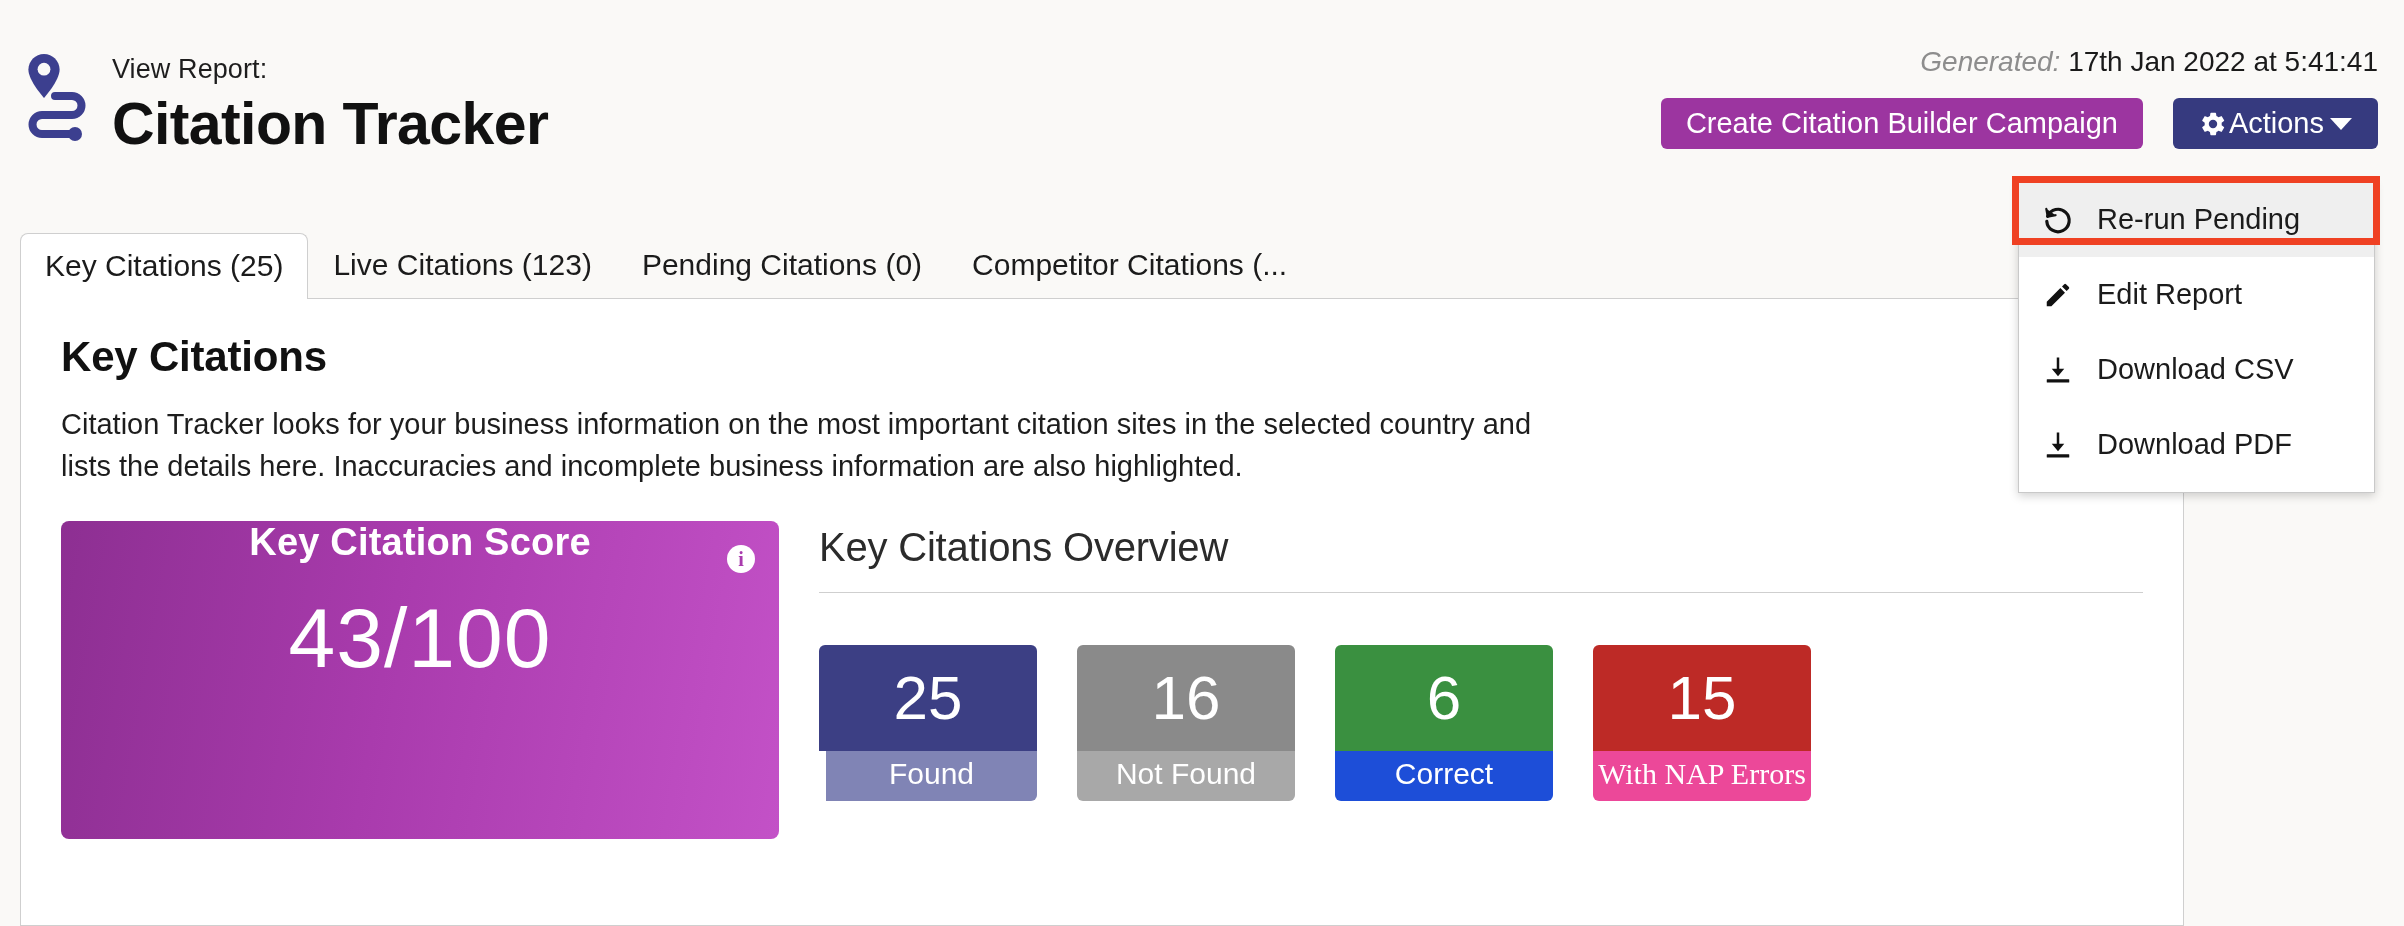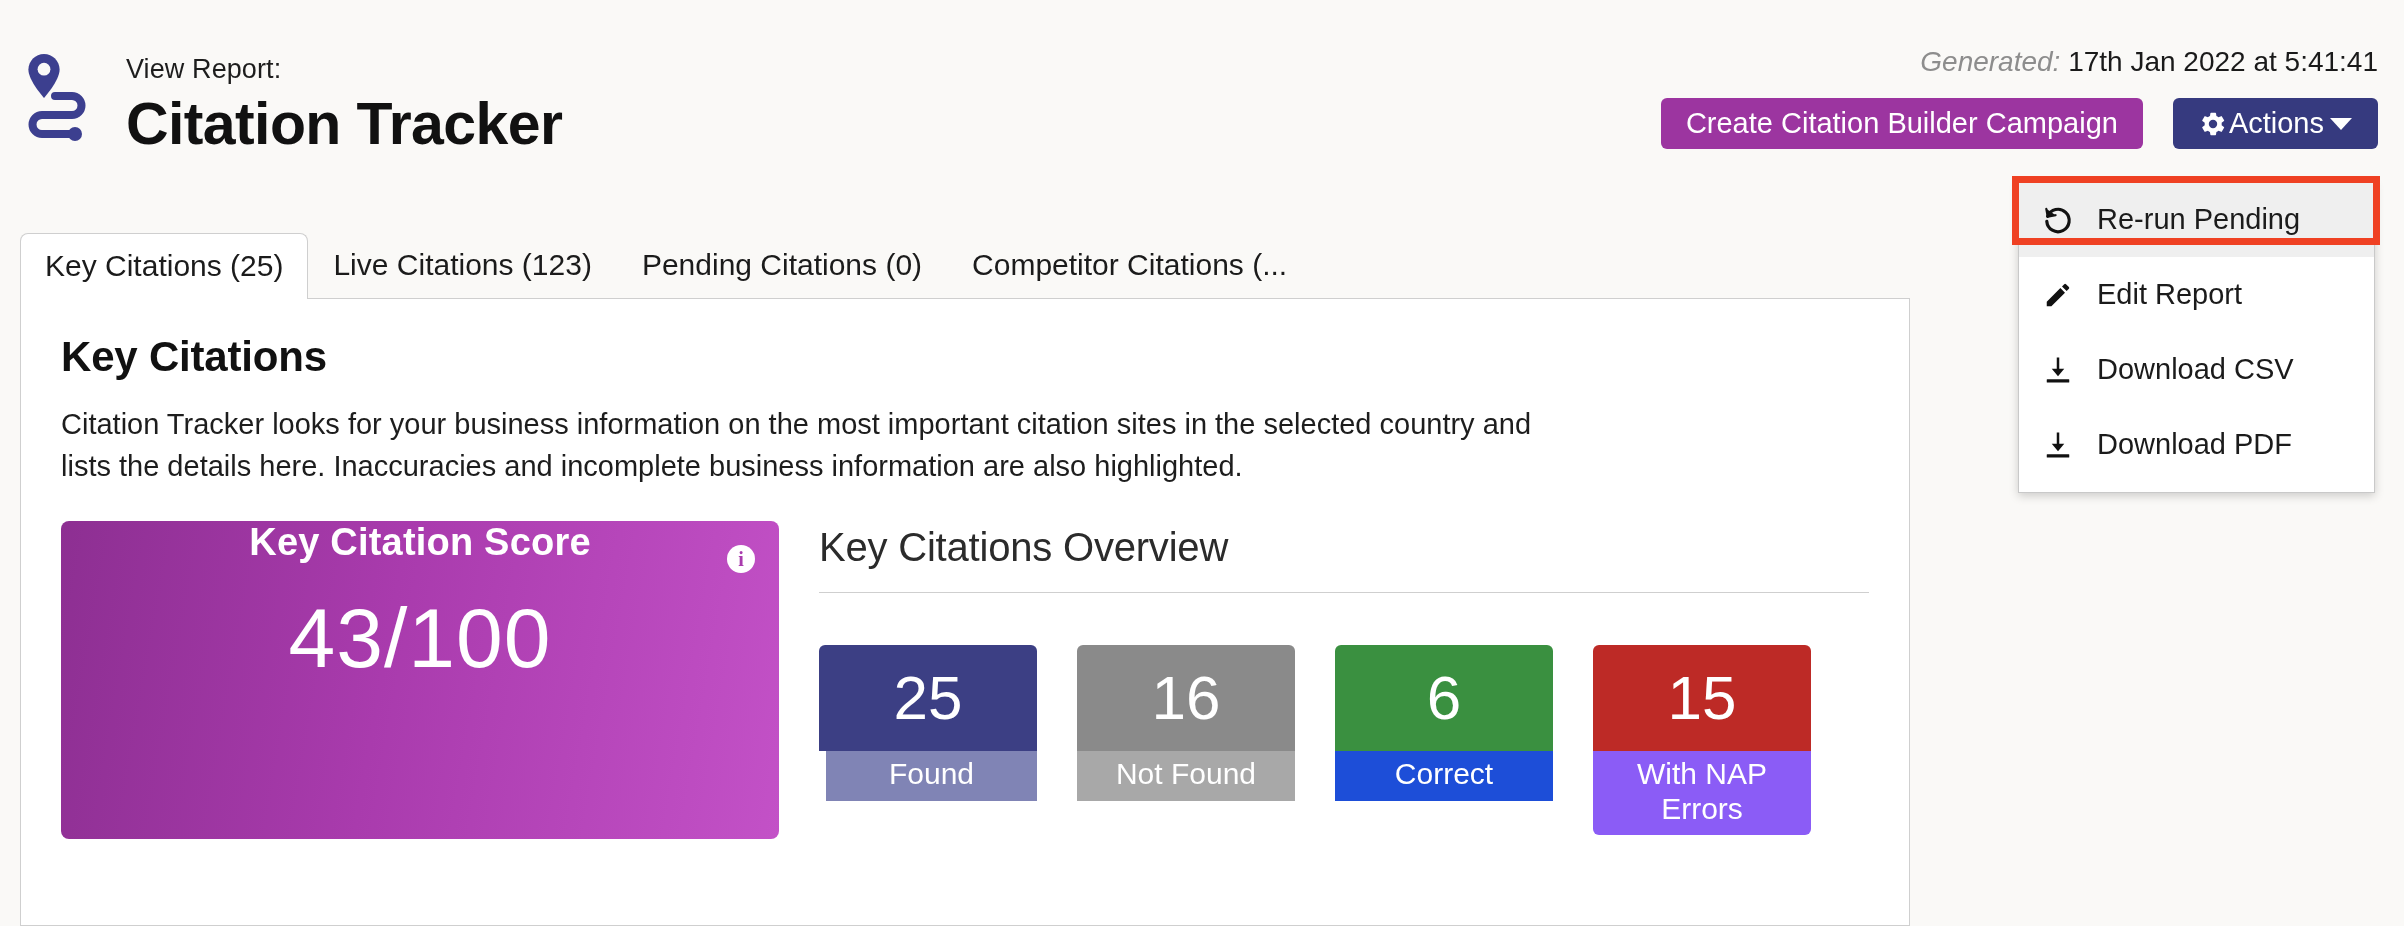--- a/index.html
+++ b/index.html
@@ -10,21 +10,21 @@
     font-family: "Liberation Sans", sans-serif;
     overflow: hidden;
   }
   .page { position: relative; width: 2404px; height: 926px; background: #faf9f7; }
 
   
   .header { position: absolute; left: 0; top: 0; width: 2404px; height: 218px; }
 
   .brand { position: absolute; left: 22px; top: 50px; display: flex; align-items: flex-start; }
   .logo-mark { width: 74px; height: 92px; flex: 0 0 auto; }
-  .title-block { margin-left: 30px; }
+  .title-block { margin-left: 16px; }
   .view-report-label {
     font-size: 27px; color: #1d1d1d; letter-spacing: .1px;
     line-height: 1; margin-top: 6px; font-weight: 400;
   }
   .page-title {
     font-size: 59px; font-weight: 700; color: #111; line-height: 1.08;
     margin-top: 10px; letter-spacing: -.6px;
   }
 
   .header-right {
@@ -79,21 +79,21 @@
     border: 1px solid transparent; border-bottom: none; cursor: pointer;
     line-height: 1.12; position: relative; white-space: nowrap;
   }
   .tab.active {
     background: #ffffff; border-color: #cfcfcf; border-radius: 8px 8px 0 0;
     margin-bottom: -1px; z-index: 6;
   }
 
   
   .panel {
-    position: absolute; left: 20px; top: 298px; width: 1890px; height: 628px;
+    position: absolute; left: 20px; top: 298px; width: 2164px; height: 628px;
     background: #ffffff; border: 1px solid #cfcfcf; border-top: 1px solid #cfcfcf;
   }
   .panel-inner { padding: 34px 40px 0 40px; }
   .section-title { font-size: 42px; font-weight: 700; color: #111; letter-spacing: -.2px; }
   .section-desc {
     margin-top: 22px; font-size: 29px; color: #1d1d1d; line-height: 1.45; max-width: 1490px;
   }
 
   .body-grid { display: flex; margin-top: 34px; gap: 0; }
 
@@ -198,21 +198,21 @@
               <div class="stat-lbl" style="background: rgb(168, 168, 168);">Not Found</div>
             </div>
 
             <div class="stat-card">
               <div class="stat-num" style="background: rgb(58, 144, 64);">6</div>
               <div class="stat-lbl" style="background: #1d4ed8;">Correct</div>
             </div>
 
             <div class="stat-card">
               <div class="stat-num" style="background: rgb(189, 42, 38);">15</div>
-              <div class="stat-lbl" style="background: #8b5cf6;">With NAP Errors</div>
+              <div class="stat-lbl" style="background: #ec4899; font-family: Liberation Serif, serif;">With NAP Errors</div>
             </div>
 
           </div>
         </div>
       </div>
     </div>
   </div>
 
   <div class="dropdown">
 

